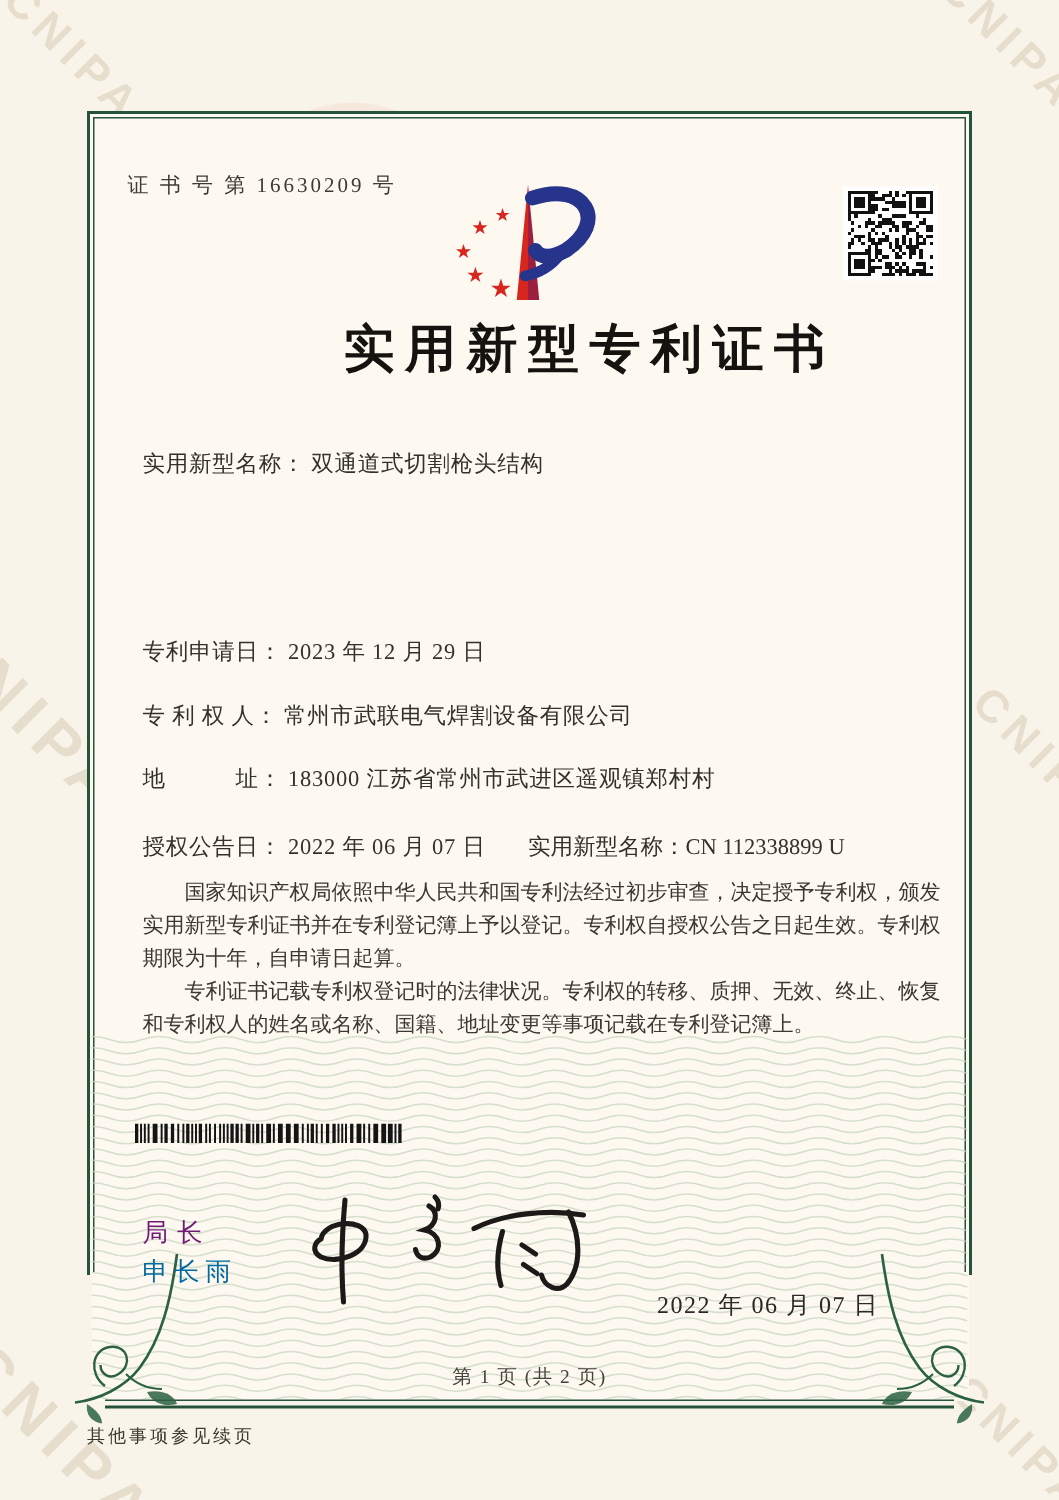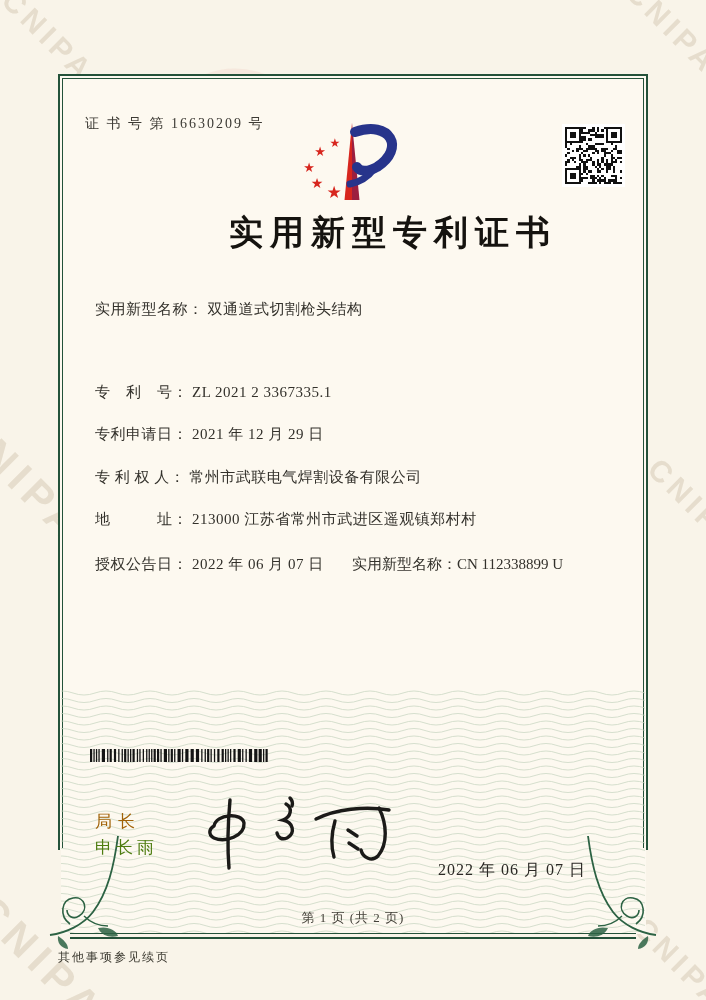--- a/index.html
+++ b/index.html
@@ -45,22 +45,22 @@
   
   .field-row{position:absolute;left:95px;font-size:15px;color:#33312b;white-space:nowrap;}
   .field-row .lbl{letter-spacing:.5px;}
   .field-row .val{margin-left:4px;letter-spacing:.5px;text-align:center;}
   .grant-no{position:absolute;left:352px;top:555px;font-size:15px;color:#33312b;white-space:nowrap;}
   
   .body-text{position:absolute;left:95px;top:585px;width:532px;font-size:14px;line-height:22px;color:#3a382f;}
   .body-text p{margin:0;text-indent:2em;text-align:justify;}
   
   .barcode{position:absolute;left:90px;top:749px;width:178px;height:13px;}
-  .sig-title{position:absolute;left:95px;top:810px;font-size:17px;font-family:"Liberation Sans","DejaVu Sans",sans-serif;color:#a16207;letter-spacing:6px;}
-  .sig-name{position:absolute;left:95px;top:836px;font-size:17px;font-family:"Liberation Sans","DejaVu Sans",sans-serif;color:#4d7c0f;letter-spacing:4px;}
+  .sig-title{position:absolute;left:95px;top:810px;font-size:17px;font-family:"Liberation Sans","DejaVu Sans",sans-serif;color:#701a75;letter-spacing:6px;}
+  .sig-name{position:absolute;left:95px;top:836px;font-size:17px;font-family:"Liberation Sans","DejaVu Sans",sans-serif;color:#0369a1;letter-spacing:4px;}
   .sig-hand{position:absolute;left:198px;top:792px;width:212px;height:80px;}
   .date-line{position:absolute;left:438px;top:860px;font-size:16px;color:#2b2925;letter-spacing:1px;}
   .page-num{position:absolute;left:58px;top:909px;width:590px;text-align:center;font-size:13px;color:#45423a;letter-spacing:1px;}
   .footer-note{position:absolute;left:58px;top:949px;width:590px;text-align:left;font-size:12px;color:#3a382f;letter-spacing:2px;}
   .guilloche-pink{position:absolute;left:0;top:0;pointer-events:none;}
 </style>
 </head>
 <body>
 
 <div class="page">
@@ -363,40 +363,39 @@
       <text x="39" y="68" font-size="14">★</text>
       <text x="56" y="78" font-size="17">★</text>
     </g>
   </svg>
 
   <div class="title">实用新型专利证书</div>
 
   <div class="field-row" style="top:300px">
     <span class="lbl">实用新型名称：</span><span class="val">双通道式切割枪头结构</span>
   </div>
-  <div class="field-row" style="top:383px">
-    <span class="lbl">专　利　号：</span><span class="val">ZL 2021 2 3367335.1</span>
-  </div>
   <div class="field-row" style="top:425px">
-    <span class="lbl">专利申请日：</span><span class="val">2021 年 12 月 29 日</span>
+    <span class="lbl">专利申请日：</span><span class="val">2023 年 12 月 29 日</span>
   </div>
   <div class="field-row" style="top:468px">
     <span class="lbl">专 利 权 人：</span><span class="val">常州市武联电气焊割设备有限公司</span>
   </div>
   <div class="field-row" style="top:510px">
-    <span class="lbl">地　　　址：</span><span class="val">213000 江苏省常州市武进区遥观镇郑村村</span>
+    <span class="lbl">地　　　址：</span><span class="val">183000 江苏省常州市武进区遥观镇郑村村</span>
   </div>
   <div class="field-row" style="top:555px">
     <span class="lbl">授权公告日：</span><span class="val">2022 年 06 月 07 日</span>
   </div>
   <div class="grant-no">
     <span class="lbl">实用新型名称：</span><span class="val">CN 112338899 U</span>
   </div>
 
   <div class="body-text">
+    <p>国家知识产权局依照中华人民共和国专利法经过初步审查，决定授予专利权，颁发实用新型专利证书并在专利登记簿上予以登记。专利权自授权公告之日起生效。专利权期限为十年，自申请日起算。</p>
+    <p>专利证书记载专利权登记时的法律状况。专利权的转移、质押、无效、终止、恢复和专利权人的姓名或名称、国籍、地址变更等事项记载在专利登记簿上。</p>
   </div>
 
   <svg class="barcode" id="barcode" width="178" height="13">
       <rect x="0" y="0" width="2.2" height="13" fill="#141414"></rect>
       <rect x="3.4000000000000004" y="0" width="1.3" height="13" fill="#141414"></rect>
       <rect x="5.9" y="0" width="1.3" height="13" fill="#141414"></rect>
       <rect x="8.4" y="0" width="1.3" height="13" fill="#141414"></rect>
       <rect x="11.8" y="0" width="3.2" height="13" fill="#141414"></rect>
       <rect x="17.1" y="0" width="1.3" height="13" fill="#141414"></rect>
       <rect x="19.6" y="0" width="2.2" height="13" fill="#141414"></rect>

